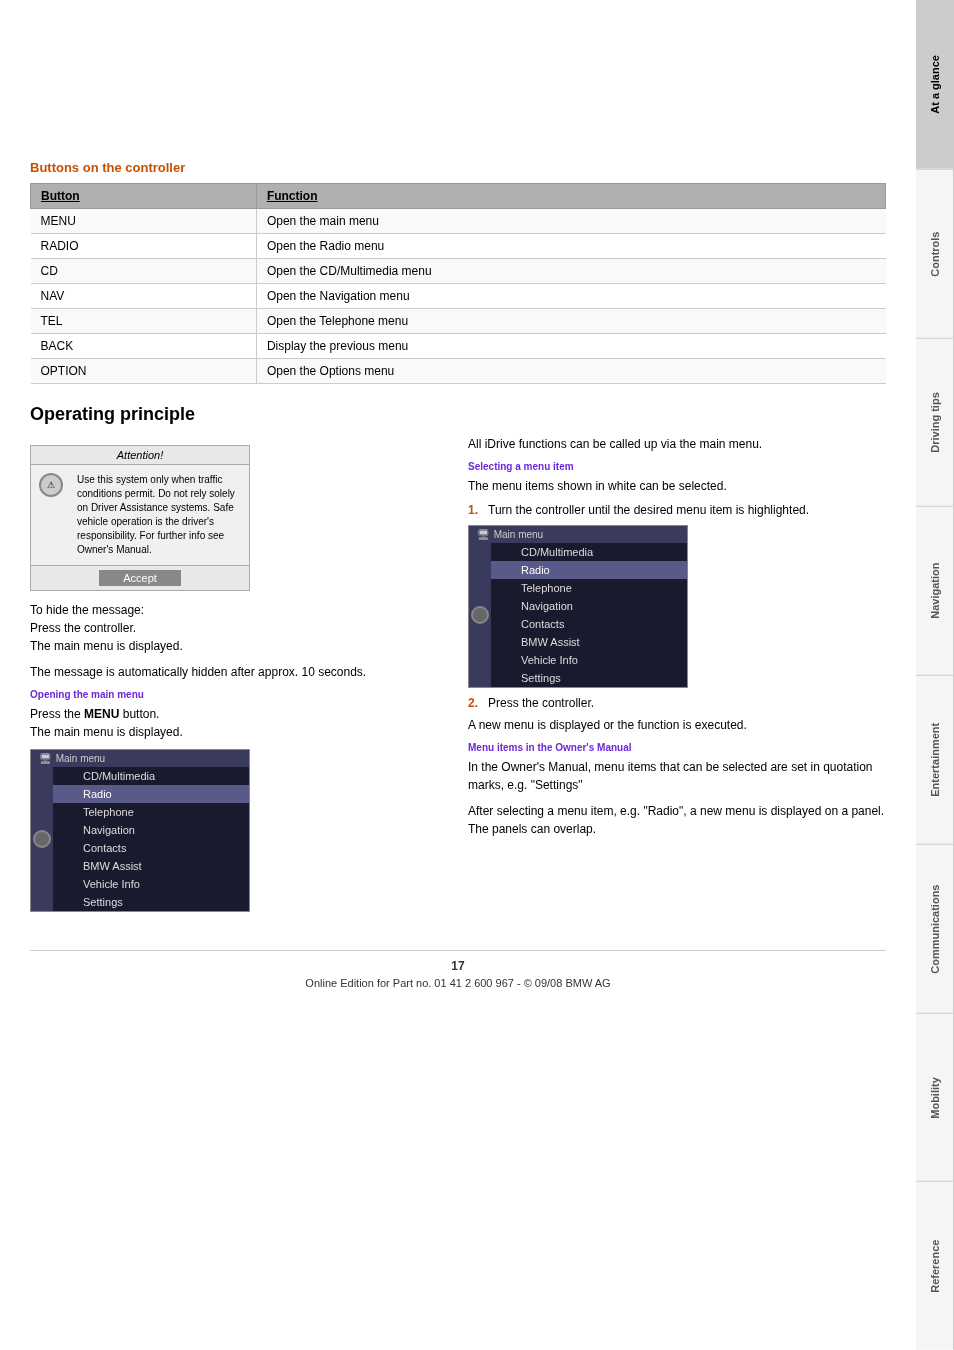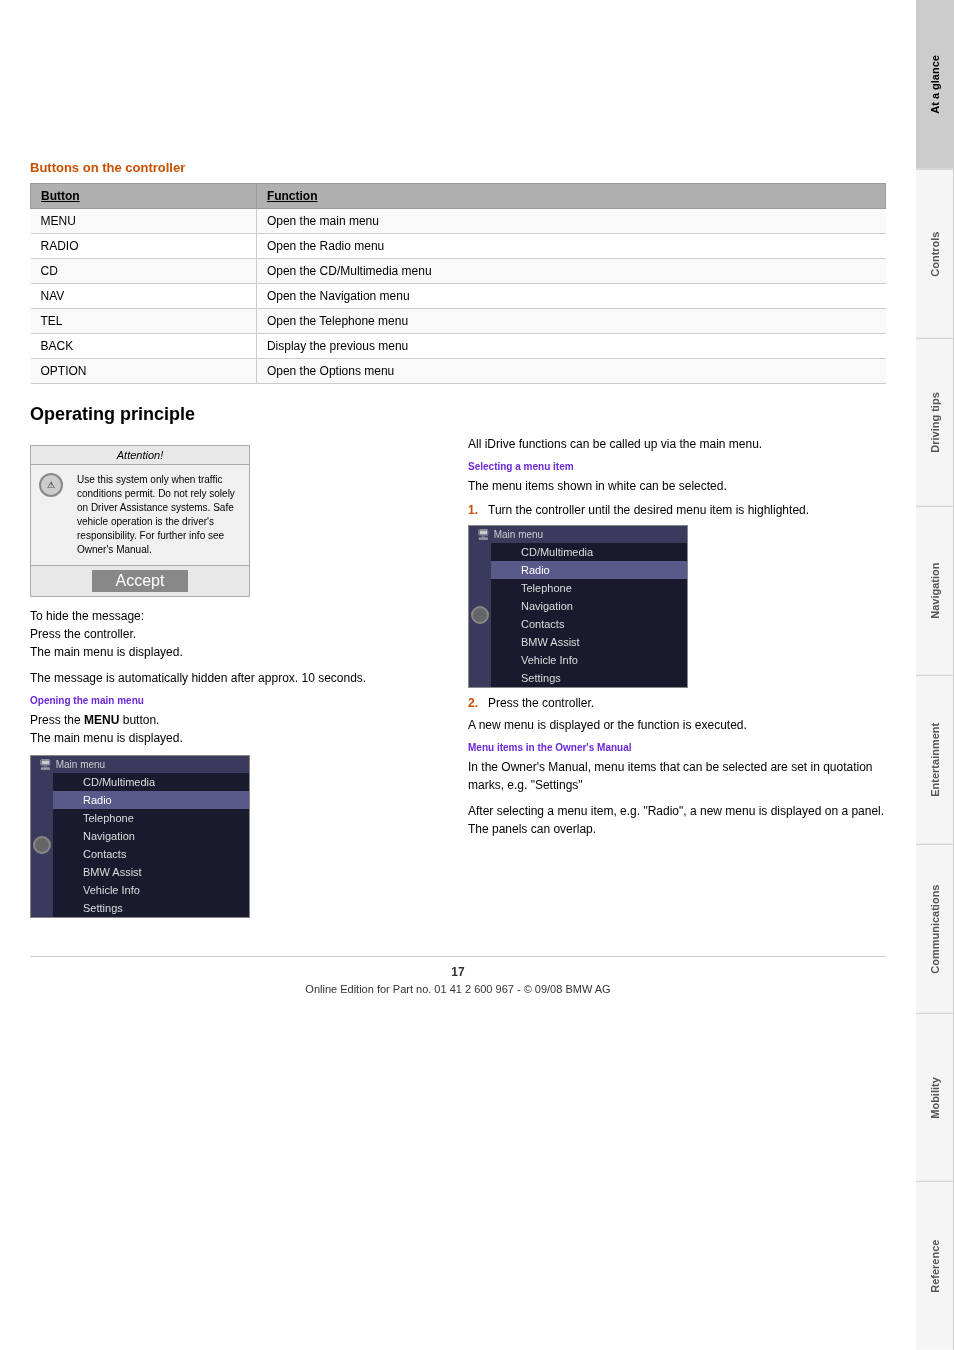--- a/index.html
+++ b/index.html
@@ -199,21 +199,21 @@
       padding: 4px;
       border-top: 1px solid #aaa;
       background: #e8e8e8;
     }
 
     .accept-btn {
       background: #888;
       color: #fff;
       border: none;
       padding: 2px 24px;
-      font-size: 16px;
+      font-size: 11px;
       cursor: pointer;
     }
 
     
     .sub-title-orange {
       color: #6d28d9;
       font-weight: bold;
       font-size: 10px;
       margin-top: 8px;
       margin-bottom: 5px;

